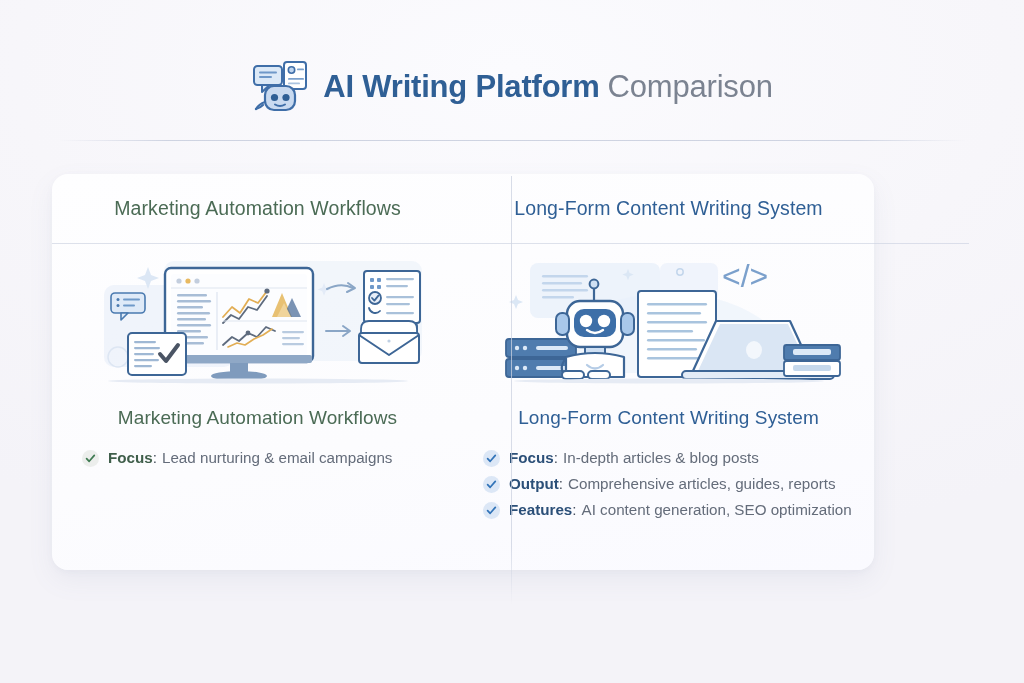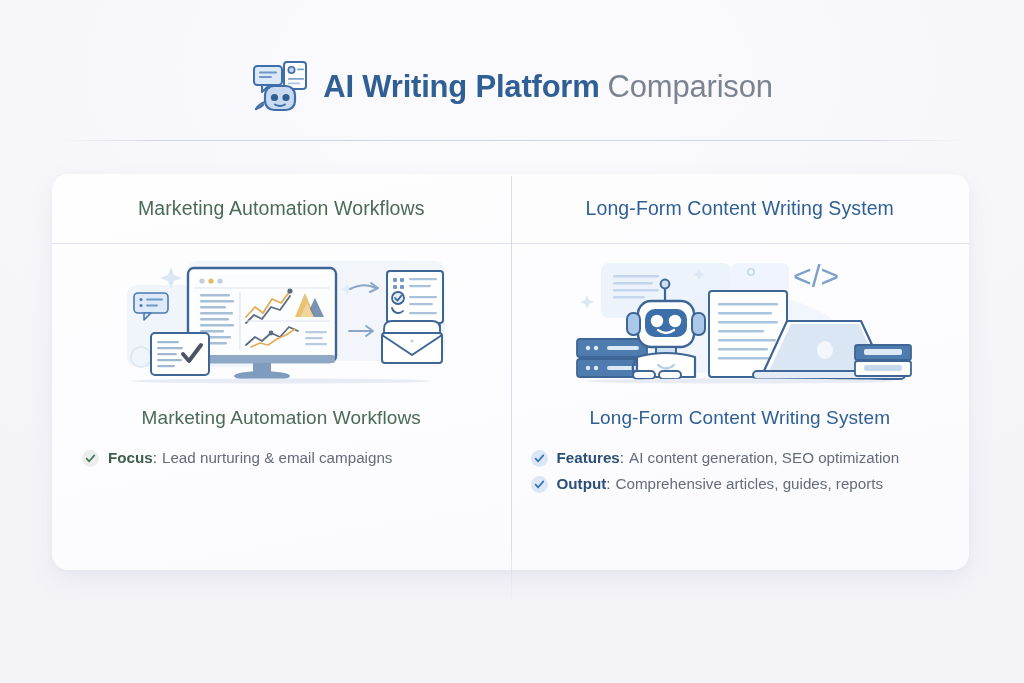--- a/index.html
+++ b/index.html
@@ -70,21 +70,21 @@
       rgba(199,205,221,0.85) 12%,
       rgba(199,205,221,0.85) 88%,
       rgba(205,210,224,0) 100%);
   }
 
   
   .card {
     position: absolute;
     left: 52px;
     top: 174px;
-    width: 917px;
+    width: 822px;
     height: 396px;
     background: linear-gradient(170deg, #fefeff 0%, #fcfcfe 60%, #fafaff 100%);
     border-radius: 16px;
     box-shadow:
       0 10px 26px rgba(120,128,160,0.085),
       0 2px 6px rgba(120,128,160,0.05);
   }
 
   
   .col-divider {
@@ -428,30 +428,38 @@
 
       <div class="card-title blue">Long-Form Content Writing System</div>
 
       <ul class="bullets">
         <li class="bullet">
           <span class="check blue">
             <svg width="11" height="11" viewBox="0 0 11 11">
                 <path d="M1.6 5.6 L4.2 8.3 L9.3 2.4" fill="none" stroke="#3173b8" stroke-width="1.7" stroke-linecap="round" stroke-linejoin="round"></path>
               </svg>
           </span>
-          <span><b class="b-label blue">Features</b><span class="b-colon">:</span><span class="b-value">AI content generation, SEO optimization</span></span>
+          <span><b class="b-label blue">Focus</b><span class="b-colon">:</span><span class="b-value">In-depth articles &amp; blog posts</span></span>
         </li>
         <li class="bullet">
           <span class="check blue">
             <svg width="11" height="11" viewBox="0 0 11 11">
                 <path d="M1.6 5.6 L4.2 8.3 L9.3 2.4" fill="none" stroke="#3173b8" stroke-width="1.7" stroke-linecap="round" stroke-linejoin="round"></path>
               </svg>
           </span>
           <span><b class="b-label blue">Output</b><span class="b-colon">:</span><span class="b-value">Comprehensive articles, guides, reports</span></span>
         </li>
+        <li class="bullet">
+          <span class="check blue">
+            <svg width="11" height="11" viewBox="0 0 11 11">
+                <path d="M1.6 5.6 L4.2 8.3 L9.3 2.4" fill="none" stroke="#3173b8" stroke-width="1.7" stroke-linecap="round" stroke-linejoin="round"></path>
+              </svg>
+          </span>
+          <span><b class="b-label blue">Features</b><span class="b-colon">:</span><span class="b-value">AI content generation, SEO optimization</span></span>
+        </li>
       </ul>
     </div>
 
   </div>
 </div>
 
 <div class="col-divider"></div>
 <div class="head-rule"></div>
 
 </body></html>

